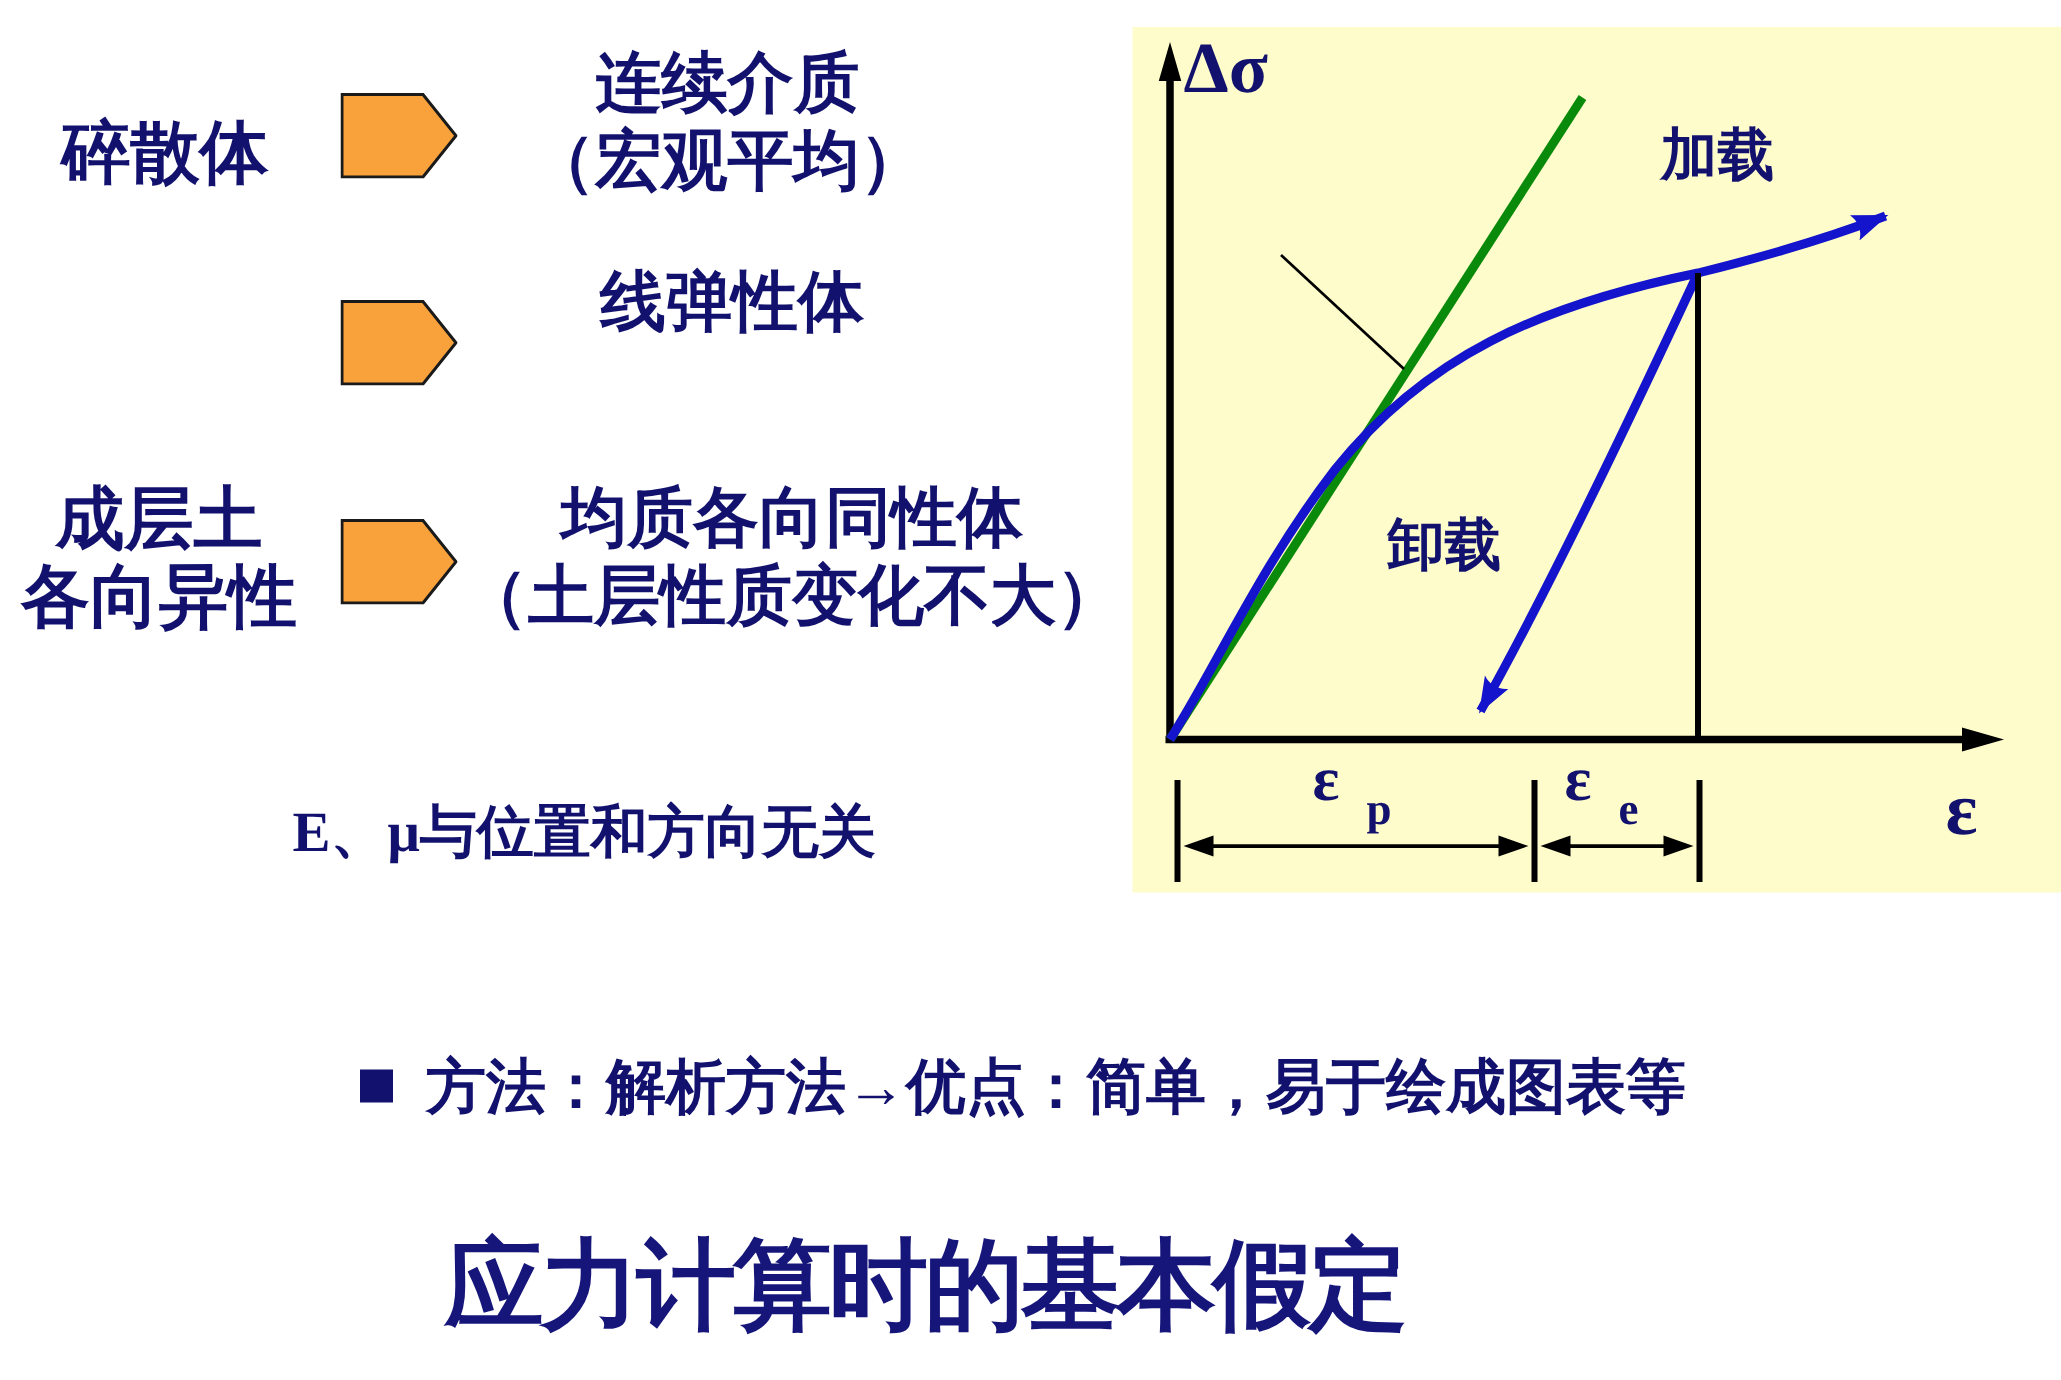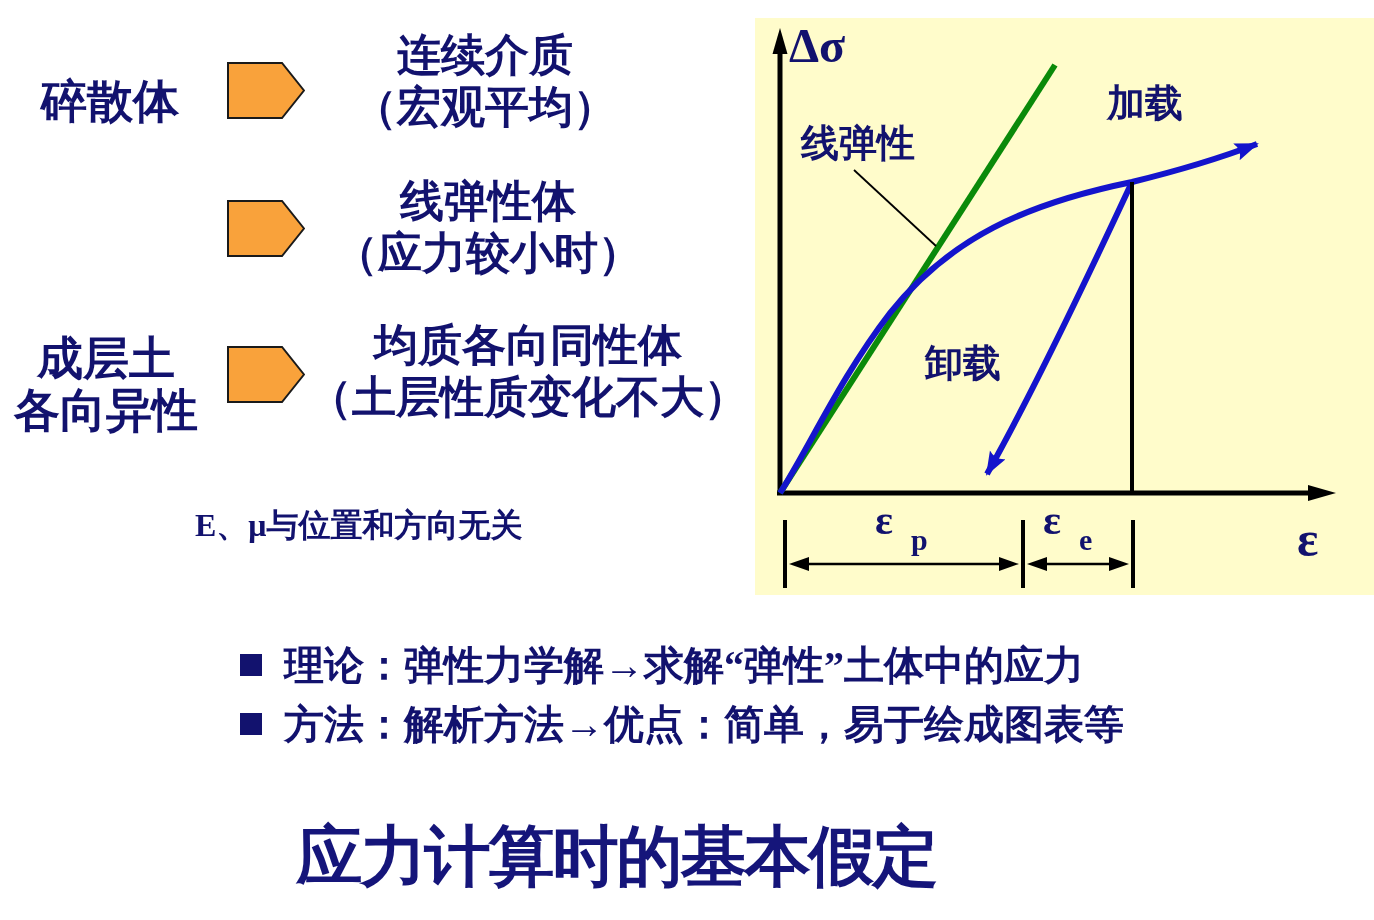--- a/index.html
+++ b/index.html
@@ -2,21 +2,21 @@
 <html><head>
 <meta charset="utf-8">
 <style>
   html,body{margin:0;padding:0;}
   body{width:1374px;height:920px;background:#ffffff;overflow:hidden;}
   .slide{position:relative;width:1374px;height:920px;background:#ffffff;
          font-family:"Liberation Serif", serif;color:#12126e;}
   .abs{position:absolute;}
   .lefttxt{font-size:46px;font-weight:bold;text-align:center;line-height:52px;}
   .righttxt{font-size:44px;font-weight:bold;text-align:center;line-height:52px;}
-  .note{font-size:32px;font-weight:bold;}
+  .note{font-size:38px;font-weight:bold;margin-top:25px;}
   .chart-panel{left:755px;top:18px;width:739px;height:577px;background:#FFFCCB;}
   .chart-label{position:absolute;font-weight:bold;font-size:38px;color:#12126e;
                font-family:"Liberation Serif", serif;white-space:nowrap;}
   .dsigma{font-size:48px;}
   .eps-group .eps{font-size:42px;}
   .eps-group .sub{font-size:30px;margin-left:18px;vertical-align:-16px;}
   .eps-axis{font-size:50px;}
   .bullet-row{position:absolute;display:flex;align-items:center;gap:22px;height:44px;}
   .bullet-square{width:22px;height:22px;background:#12126e;flex:0 0 auto;}
   .bullet-text{font-size:40px;font-weight:bold;white-space:nowrap;color:#12126e;}
@@ -38,24 +38,23 @@
   <div class="abs righttxt" style="left:320px;top:30px;width:330px;">
     <div>连续介质</div>
     <div>（宏观平均）</div>
   </div>
 
   <svg class="abs" style="left:227px;top:200px;" width="78" height="57" viewBox="0 0 78 57">
     <polygon points="1,1 55,1 77,28.5 55,56 1,56" fill="#F9A23B" stroke="#1a1a1a" stroke-width="2"></polygon>
   </svg>
   <div class="abs righttxt" style="left:318px;top:176px;width:340px;">
     <div>线弹性体</div>
-    <div>（应力较小时）</div>
   </div>
 
-  <div class="abs lefttxt" style="left:0px;top:320px;width:212px;margin-top:13px;">
+  <div class="abs lefttxt" style="left:0px;top:320px;width:212px;">
     <div>成层土</div>
     <div>各向异性</div>
   </div>
   <svg class="abs" style="left:227px;top:346px;" width="78" height="57" viewBox="0 0 78 57">
     <polygon points="1,1 55,1 77,28.5 55,56 1,56" fill="#F9A23B" stroke="#1a1a1a" stroke-width="2"></polygon>
   </svg>
   <div class="abs righttxt" style="left:308px;top:320px;width:440px;">
     <div>均质各向同性体</div>
     <div>（土层性质变化不大）</div>
   </div>
@@ -92,37 +91,32 @@
       <line x1="44" y1="546" x2="254" y2="546" stroke="#000" stroke-width="2.5"></line>
       <polygon points="34,546 54,539 54,553" fill="#000"></polygon>
       <polygon points="264,546 244,539 244,553" fill="#000"></polygon>
 
       <line x1="280" y1="546" x2="366" y2="546" stroke="#000" stroke-width="2.5"></line>
       <polygon points="272,546 292,539 292,553" fill="#000"></polygon>
       <polygon points="374,546 354,539 354,553" fill="#000"></polygon>
     </svg>
 
     <div class="chart-label dsigma" style="left:34px;top:0px;">Δσ</div>
-    <div class="chart-label" style="left:46px;top:100px;">线弹性</div>
     <div class="chart-label" style="left:352px;top:60px;">加载</div>
     <div class="chart-label" style="left:170px;top:320px;">卸载</div>
 
     <div class="chart-label eps-group" style="left:120px;top:478px;text-align:center;">
       <span class="eps">ε</span><span class="sub">p</span>
     </div>
     <div class="chart-label eps-group" style="left:288px;top:478px;">
       <span class="eps">ε</span><span class="sub">e</span>
     </div>
     <div class="chart-label eps-axis" style="left:542px;top:492px;">ε</div>
   </div>
 
-  <div class="bullet-row" style="left:240px;top:643px;">
-    <span class="bullet-square"></span>
-    <span class="bullet-text">理论：弹性力学解→求解“弹性”土体中的应力</span>
-  </div>
   <div class="bullet-row" style="left:240px;top:702px;">
     <span class="bullet-square"></span>
     <span class="bullet-text">方法：解析方法→优点：简单，易于绘成图表等</span>
   </div>
 
   <div class="abs title">应力计算时的基本假定</div>
 
 </div>
 
 </body></html>

